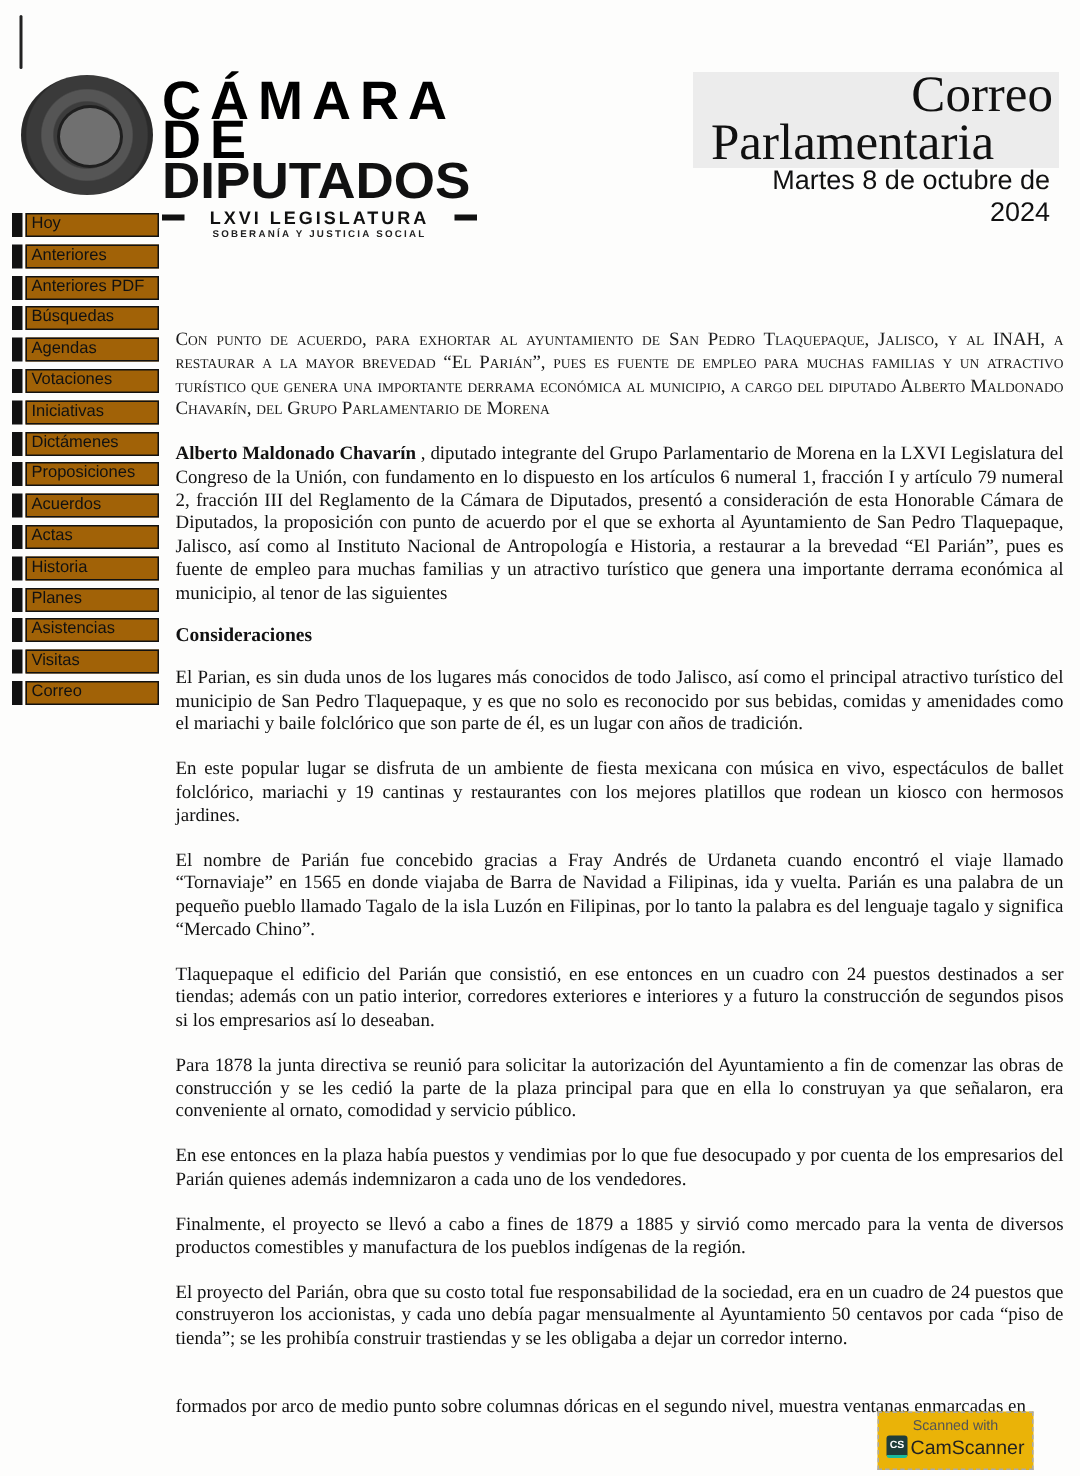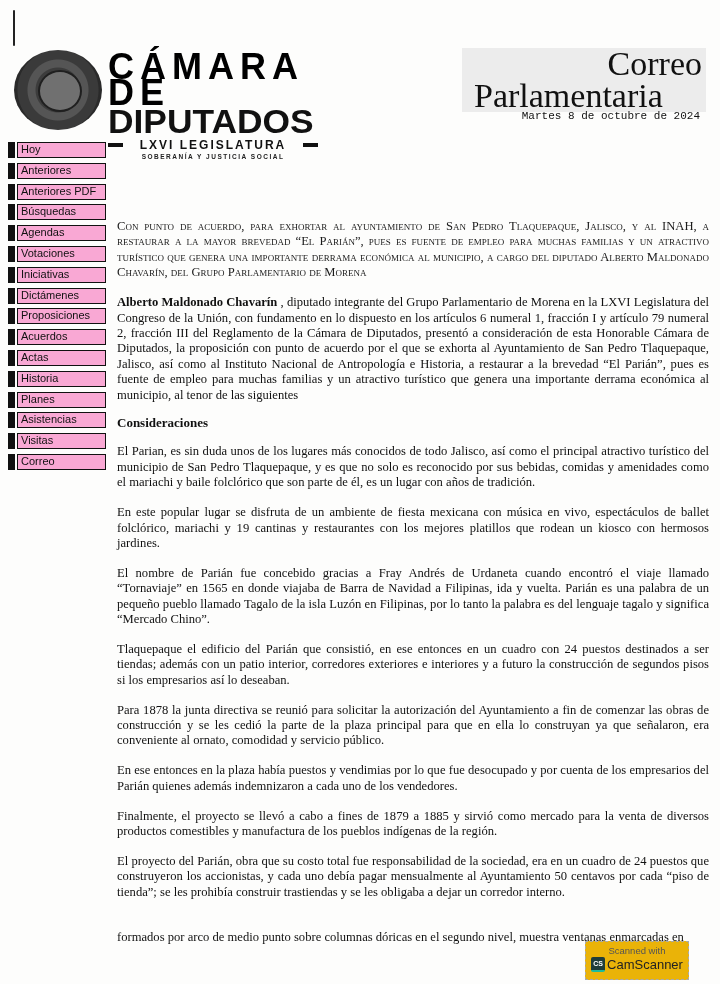--- a/index.html
+++ b/index.html
@@ -19,26 +19,26 @@
   .l1 { font-size:36px; font-weight:bold; letter-spacing:6px; line-height:26px; color:#000000; }
   .l2 { font-size:34px; font-weight:900; letter-spacing:0px; line-height:30px; color:#111; transform:scaleX(1.04); transform-origin:left; }
   .l3 { display:flex; align-items:center; gap:17px; margin-top:2px; }
   .l3 .bar { height:4px; background:#111; flex:1; }
   .l3 span { font-size:12px; font-weight:bold; letter-spacing:2px; color:#111; }
   .l4 { font-size:6.5px; font-weight:bold; letter-spacing:1.5px; text-align:center; margin-top:1px; color:#222; }
   
   .gaceta { position:absolute; left:462px; top:48px; width:240px; background:#ececec; text-align:right; padding:0 4px 0 0; }
   .g1 { font-size:34px; line-height:32px; color:#111; }
   .g2 { font-size:34px; line-height:32px; color:#111; text-align:left; padding-left:12px; }
-  .gdate { position:absolute; left:500px; top:110px; width:200px; text-align:right; font-family:Liberation Mono, monospace; font-size:11px; color:#111; }
+  .gdate { position:absolute; left:500px; top:110px; width:200px; text-align:right; font-family:Liberation Sans, sans-serif; font-size:18px; color:#111; }
   
   .sidebar { position:absolute; left:8px; top:142px; width:98px; }
   .nav-item { display:flex; height:16px; margin-bottom:4.8px; cursor:pointer; }
   .nav-item .tab { width:7px; background:#111; margin-right:2px; }
-  .nav-item .lbl { flex:1; border:1.5px solid #111; background:#f9a8d4;
+  .nav-item .lbl { flex:1; border:1.5px solid #111; background:#a16207;
     font-family:"Liberation Sans","DejaVu Sans",sans-serif; font-size:11px; line-height:13px; padding-left:3px; color:#111; white-space:nowrap; overflow:hidden; }
   
   .content { position:absolute; left:117px; top:219px; width:592px; font-size:12.6px; line-height:15.4px; text-align:justify; }
   .title { font-variant:small-caps; font-size:12.6px; line-height:15.4px; color:#1a1a1a; margin:0 0 12px 0; }
   .content p { margin:0 0 14.5px 0; }
   .content p.intro { margin-bottom:12px; }
   .content h3 { font-size:13px; margin:0 0 14px 0; font-weight:bold; }
   .cut { position:absolute; left:110px; top:913px; width:610px; height:16px; background:#fdfdfc; }
   
   .cs { position:absolute; left:585px; top:941px; width:102px; height:37px; border:1px dashed #aaa; background:#eab308;

